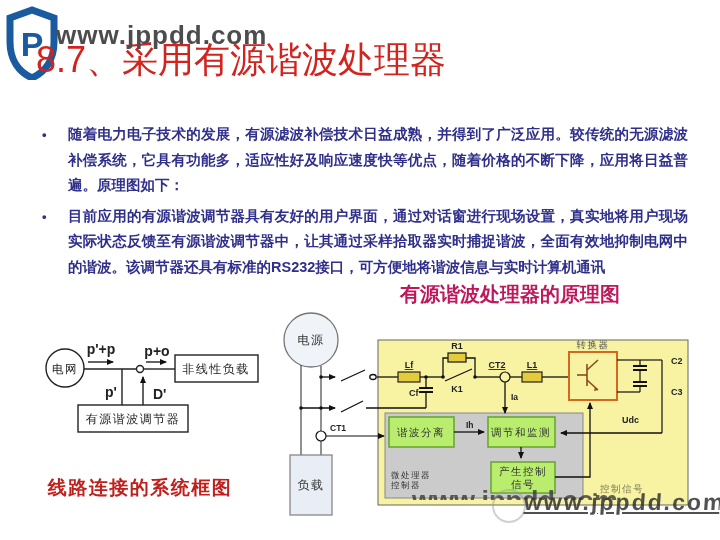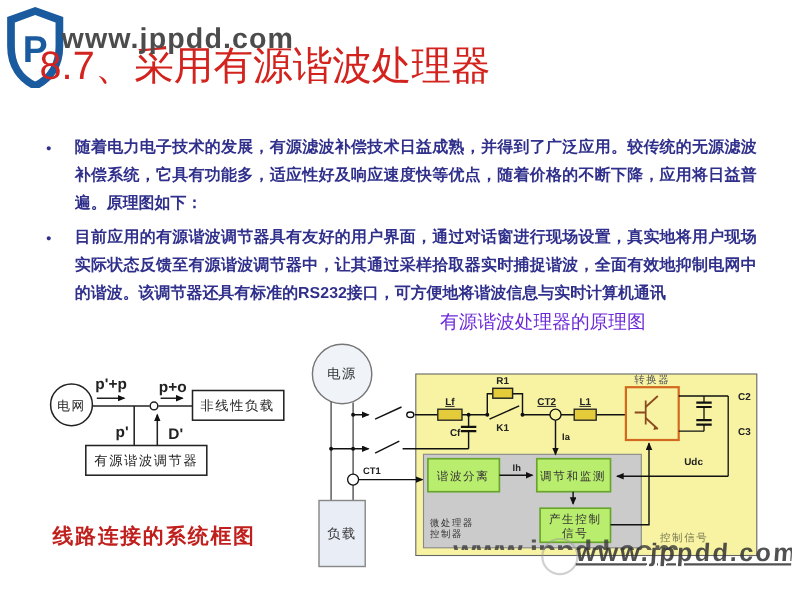--- a/index.html
+++ b/index.html
@@ -15,21 +15,21 @@
   .title{left:36px;top:36px;font-size:36px;font-weight:normal;color:#d3231e;
          white-space:nowrap;letter-spacing:0px;z-index:5;}
   
   .bullets{left:38px;top:122px;width:650px;z-index:2;}
   .bullet{display:flex;color:#30308c;font-size:14.5px;line-height:25.5px;
           font-weight:600;text-align:justify;}
   .bullet + .bullet{margin-top:5px;}
   .bullet .marker{flex:0 0 26px;padding-left:4px;font-size:13px;}
   .bullet .btext{flex:1;}
   
-  .cap-right{left:400px;top:281px;font-size:17px;font-weight:normal;color:#6d28d9;
+  .cap-right{left:400px;top:281px;font-size:20px;font-weight:bold;color:#be185d;
              white-space:nowrap;z-index:3;}
   
   #diagrams{left:0;top:298px;width:720px;height:242px;z-index:1;}
   svg text{font-family:"Liberation Sans","DejaVu Sans",sans-serif;}
   .cjk{letter-spacing:1.5px;}
   
   .wm-bot-clip{left:412px;top:486px;width:215px;height:14px;overflow:hidden;
                font-size:27px;font-weight:bold;color:#3b3b3b;opacity:.8;
                white-space:nowrap;z-index:7;}
   .wm-bot-right{left:524px;top:489px;width:196px;height:26px;overflow:hidden;

